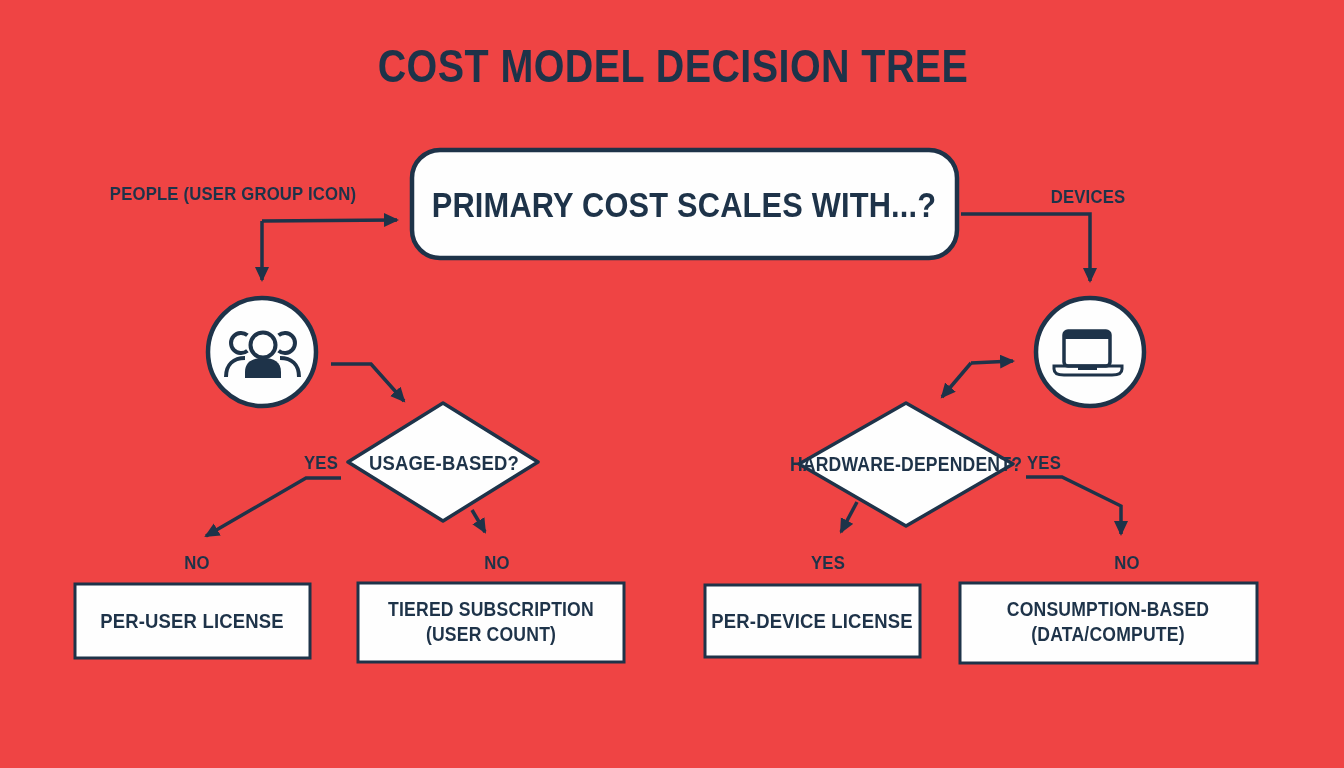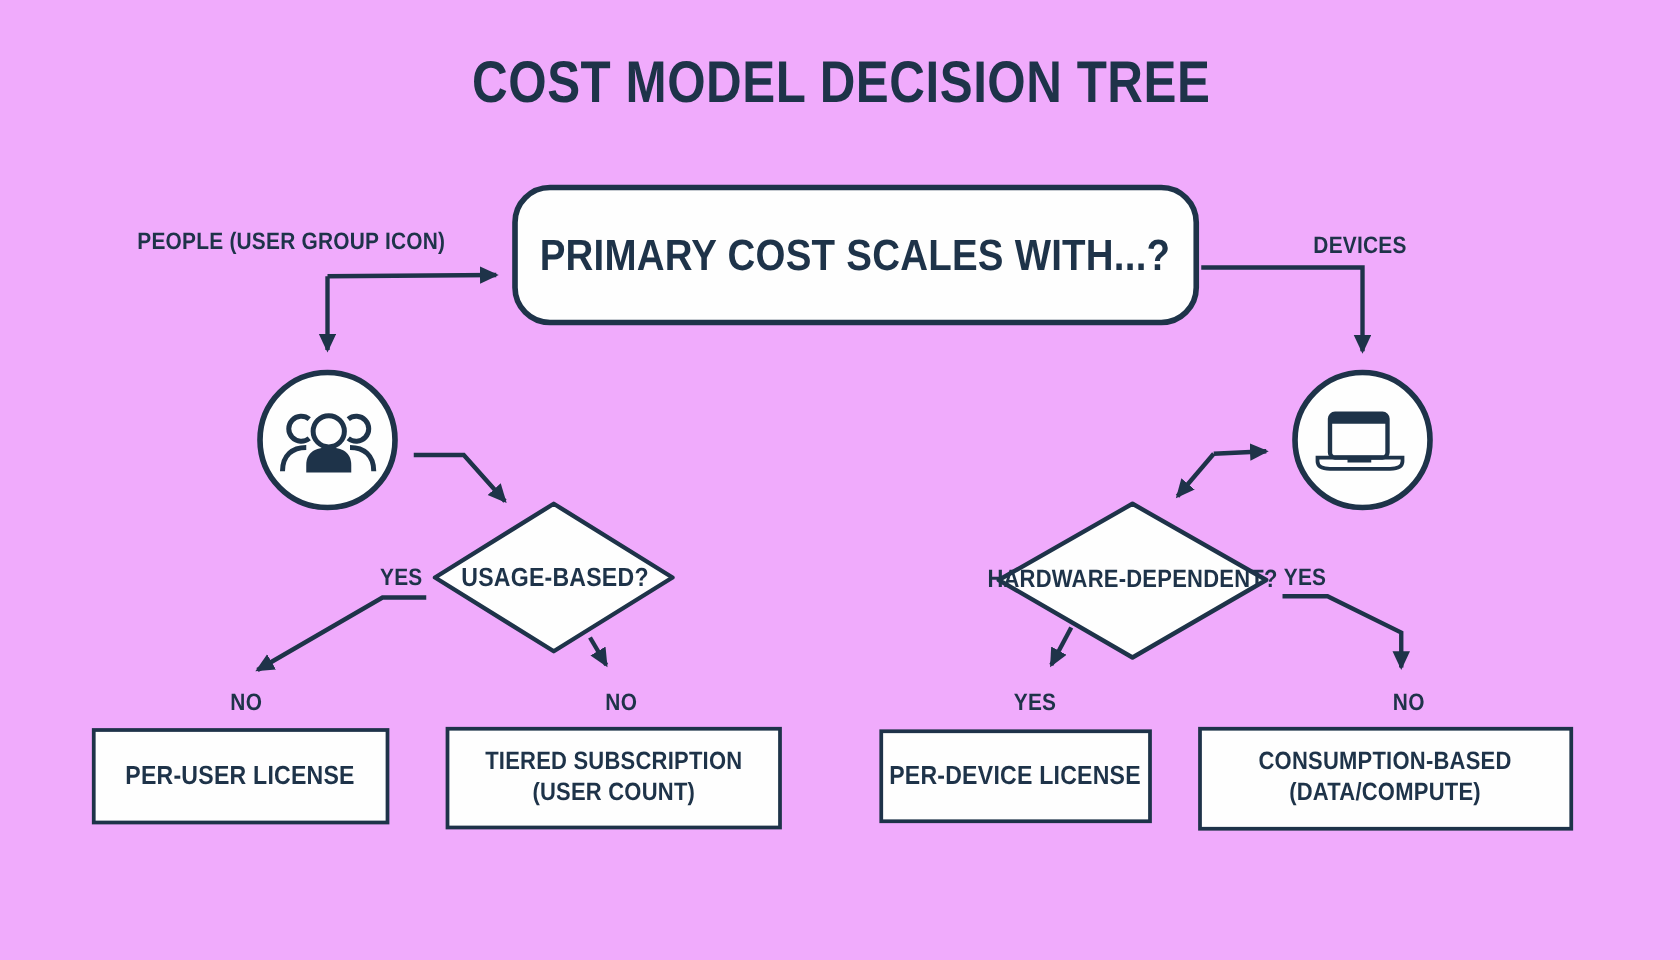--- a/index.html
+++ b/index.html
@@ -1,18 +1,18 @@
 <!DOCTYPE html>
 <html><head>
 <meta charset="utf-8">
 <style>
   html,body{margin:0;padding:0;background:#e8e8e8;}
   .stage{
     position:relative;width:1344px;height:768px;
-    background:#f0abfc;overflow:hidden;
+    background:#ef4444;overflow:hidden;
     font-family:"Liberation Sans",sans-serif;
   }
   svg.layer{position:absolute;left:0;top:0;}
   .lbl{
     position:absolute;color:#1e3349;font-weight:bold;white-space:nowrap;
     transform:translate(-50%,-50%) scaleX(0.88);text-align:center;
     line-height:1.25;letter-spacing:0.2px;
   }
   .lbl .line{display:block;}
   .title{transform:translate(-50%,-50%) scaleX(0.84);letter-spacing:0.5px;}

